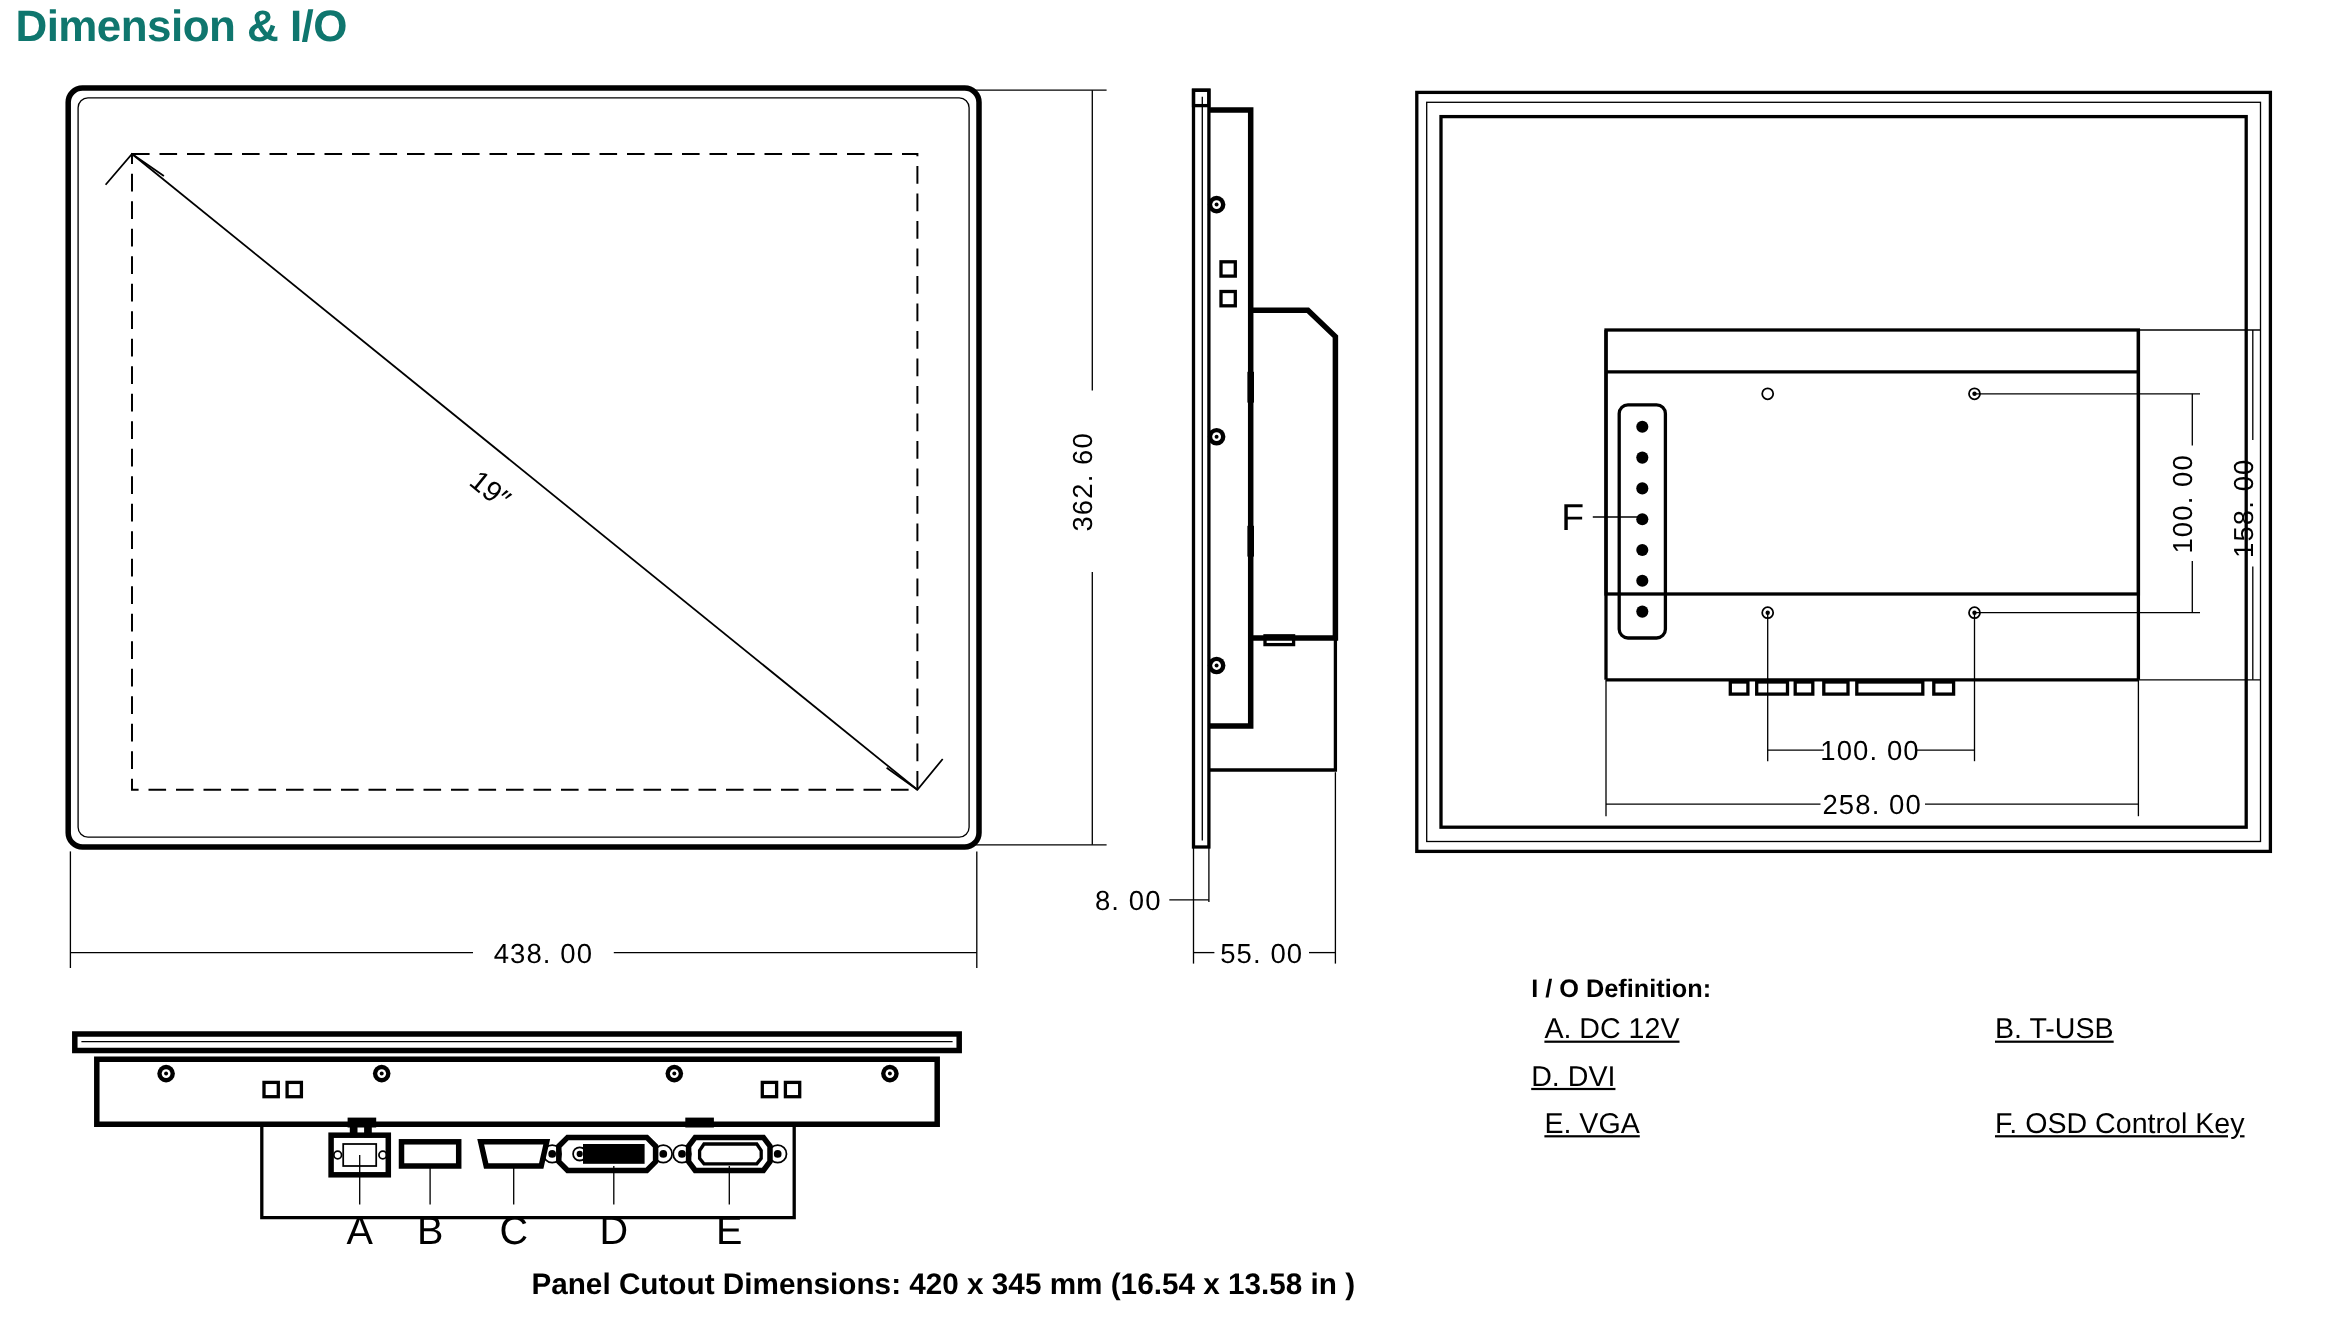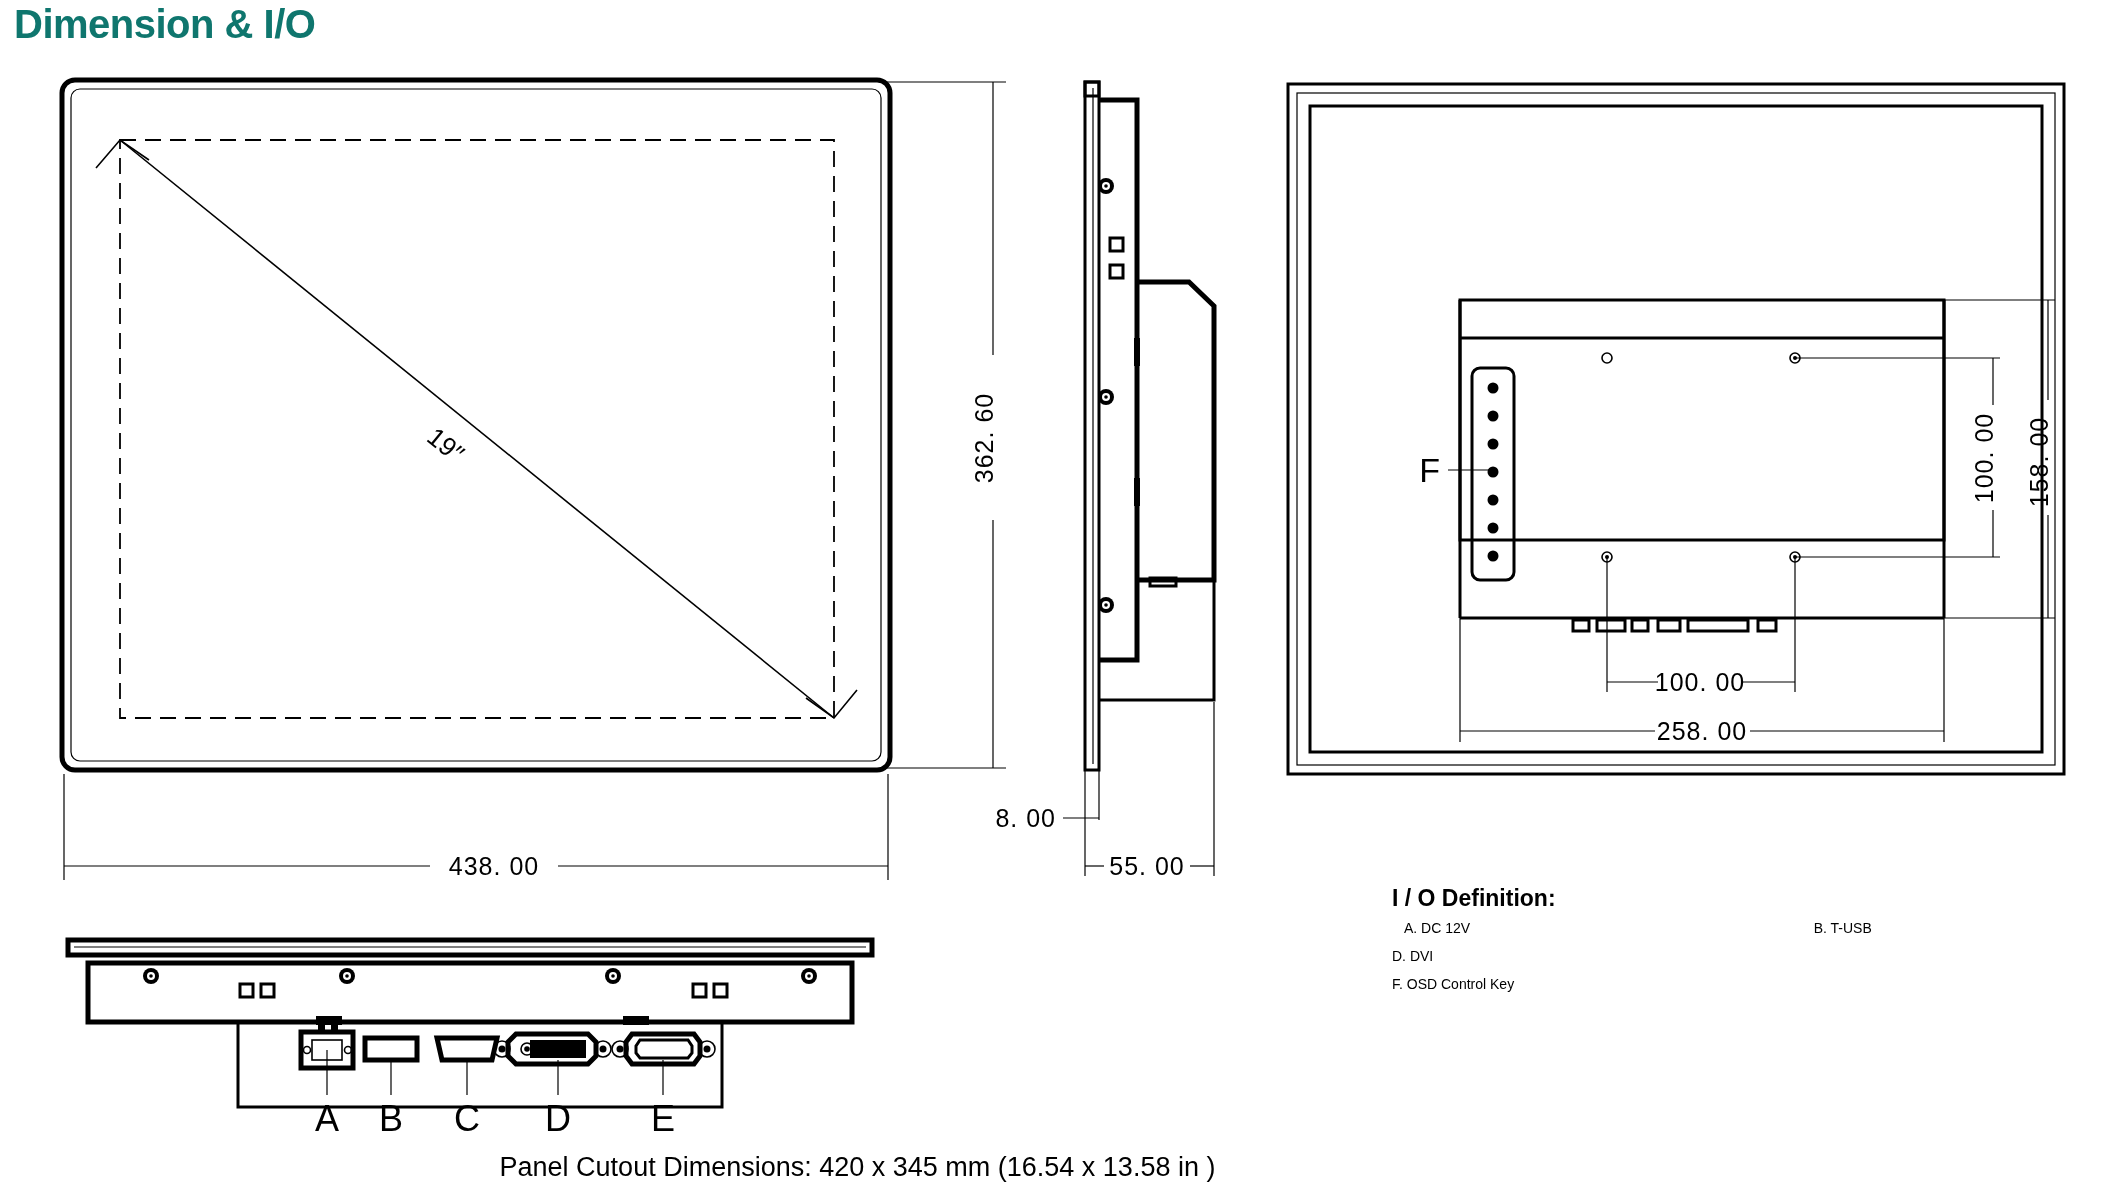--- a/index.html
+++ b/index.html
@@ -49,35 +49,36 @@
     font-size: 23px;
     font-weight: bold;
     margin: 0 0 8px 0;
     white-space: nowrap;
   }
   .io-row {
     display: flex;
     margin-bottom: 12px;
   }
   .io-cell {
-    font-size: 14px;
+    font-size: 26px;
     white-space: nowrap;
+    text-decoration: underline;
   }
   .io-cell.left  { width: 412px; padding-left: 12px; }
   .io-cell.right { width: 280px; }
 
   
   #footer-caption {
     position: absolute;
     left: 0;
     top: 1152px;
     width: 1715px;
     text-align: center;
     font-size: 27px;
-    font-weight: normal;
+    font-weight: bold;
     white-space: nowrap;
   }
 </style>
 </head>
 <body>
 
 <div id="page-title">Dimension &amp; I/O</div>
 
 <svg id="drawing-canvas" viewBox="0 0 2127 1203" xmlns="http://www.w3.org/2000/svg">
 
@@ -366,17 +367,18 @@
   <div id="io-def-heading">I / O Definition:</div>
 
   <div class="io-row">
     <div class="io-cell left">A. DC 12V</div>
     <div class="io-cell right">B. T-USB</div>
   </div>
   <div class="io-row">
     <div class="io-cell right">D. DVI</div>
   </div>
   <div class="io-row">
+    <div class="io-cell left">E. VGA</div>
     <div class="io-cell right">F. OSD Control Key</div>
   </div>
 </div>
 
 <div id="footer-caption">Panel Cutout Dimensions: 420 x 345 mm (16.54 x 13.58 in )</div>
 
 </body></html>

